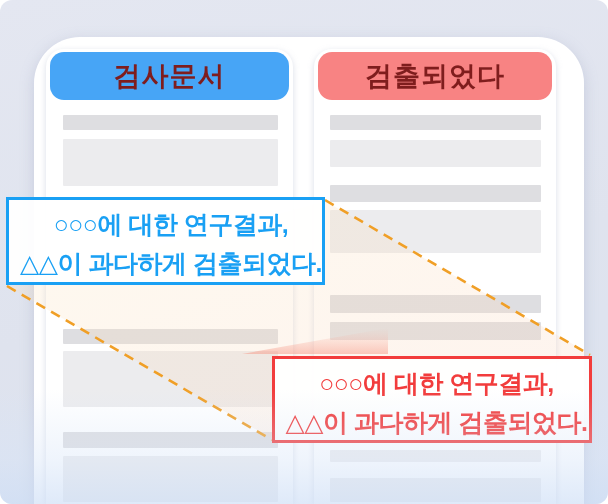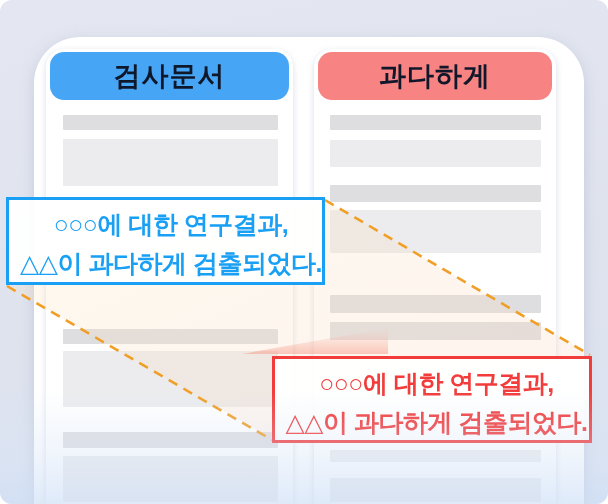--- a/index.html
+++ b/index.html
@@ -18,21 +18,21 @@
   .card{
     position:absolute;top:49px;bottom:0;background:#ffffff;
     border-radius:18px 18px 0 0;
     box-shadow:0 2px 6px rgba(150,160,190,0.35);
   }
   .card-left{left:46px;width:247px;}
   .card-right{left:314px;width:242px;}
   .card-header{
     margin:3px 4px 0 4px;height:48px;border-radius:14px;
     display:flex;align-items:center;justify-content:center;
-    color:#0f172a;font-size:27px;font-weight:800;letter-spacing:1px;
+    color:#7f1d1d;font-size:27px;font-weight:800;letter-spacing:1px;
   }
   .card-header.blue{background:#47a5f6;}
   .card-header.red{background:#f88383;}
   .bar{position:absolute;border-radius:1px;}
   .bar.dark{background:#dedee1;}
   .bar.light{background:#ececee;}
   .overlay-svg{position:absolute;left:0;top:0;width:608px;height:504px;pointer-events:none;}
   .callout{
     position:absolute;background:rgba(255,255,255,0.94);
     border-style:solid;border-width:3px;
@@ -62,21 +62,21 @@
         <div class="bar light" style="left: 17px; top: 90px; width: 215px; height: 47px;"></div>
         <div class="bar dark" style="left: 17px; top: 280px; width: 215px; height: 15px;"></div>
         <div class="bar light" style="left: 17px; top: 302px; width: 215px; height: 56px;"></div>
         <div class="bar dark" style="left: 17px; top: 383px; width: 215px; height: 16px;"></div>
         <div class="bar light" style="left: 17px; top: 407px; width: 215px; height: 46px;"></div>
       </div>
   </div>
 
   <div class="card card-right">
     <div class="card-header red">
-      <span>과다하게</span>
+      <span>검출되었다</span>
     </div>
     <div id="right-bars" style="position:absolute;left:0;top:0;right:0;bottom:0;">
         <div class="bar dark" style="left: 16px; top: 66px; width: 211px; height: 15px;"></div>
         <div class="bar light" style="left: 16px; top: 91px; width: 211px; height: 27px;"></div>
         <div class="bar dark" style="left: 16px; top: 136px; width: 211px; height: 17px;"></div>
         <div class="bar light" style="left: 16px; top: 161px; width: 211px; height: 43px;"></div>
         <div class="bar dark" style="left: 16px; top: 246px; width: 211px; height: 18px;"></div>
         <div class="bar dark" style="left: 16px; top: 273px; width: 211px; height: 18px;"></div>
         <div class="bar light" style="left: 16px; top: 401px; width: 211px; height: 12px;"></div>
         <div class="bar light" style="left: 16px; top: 429px; width: 211px; height: 24px;"></div>

